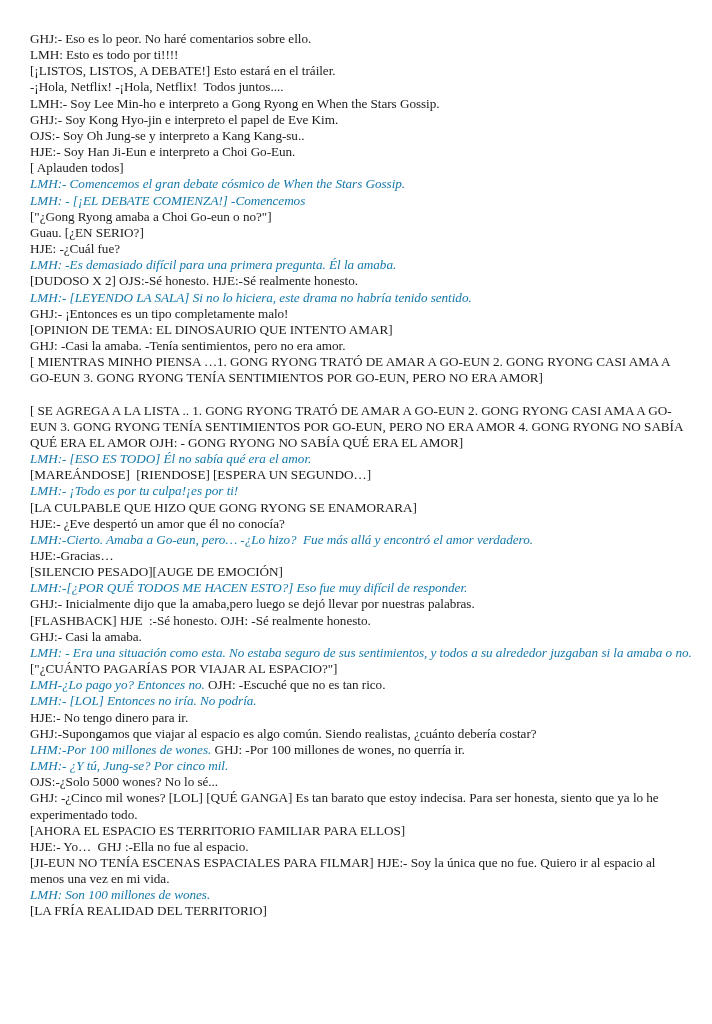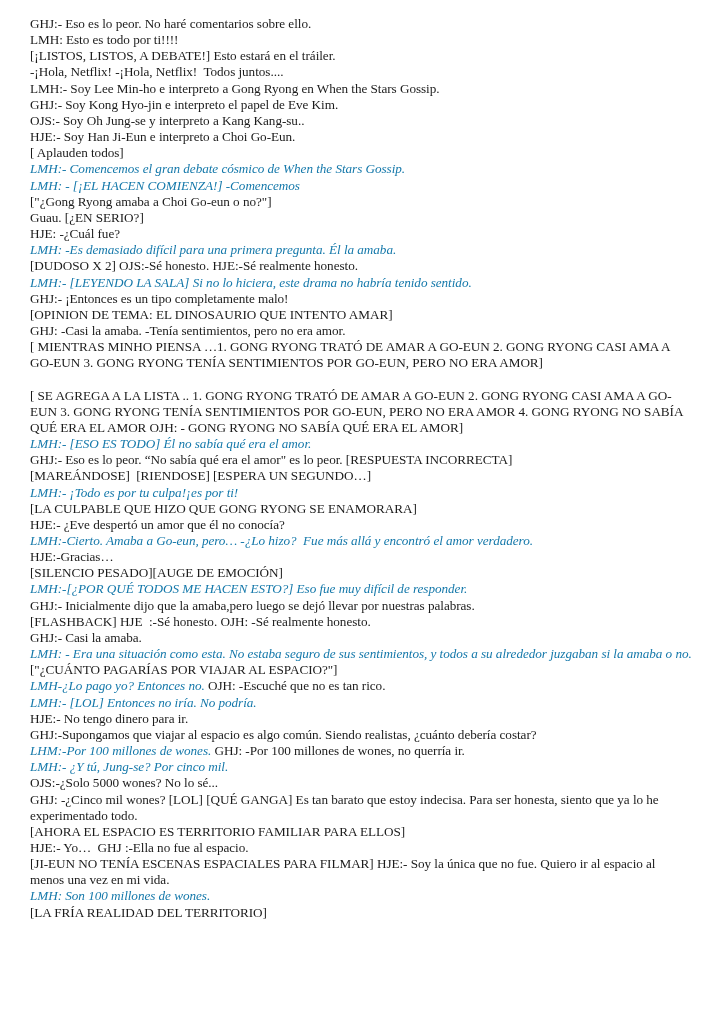--- a/index.html
+++ b/index.html
@@ -16,21 +16,21 @@
   .page {
     position: relative;
     width: 712px;
     height: 1024px;
     background: var(--bg-color);
     overflow: hidden;
   }
   .text-block {
     position: absolute;
     left: 30px;
-    top: 16px;
+    top: 31px;
     width: 662px;
     font-size: 13.2px;
     line-height: 16.15px;
     color: var(--text-color);
     letter-spacing: -0.05px;
   }
   .line { white-space: pre-wrap; }
   .seg { color: var(--text-color); }
   .seg.accent {
     color: var(--accent-color);
@@ -46,35 +46,34 @@
       <div class="line"><span class="seg">GHJ:- Eso es lo peor. No haré comentarios sobre ello.</span></div>
       <div class="line"><span class="seg">LMH: Esto es todo por ti!!!!</span></div>
       <div class="line"><span class="seg">[¡LISTOS, LISTOS, A DEBATE!] Esto estará en el tráiler.</span></div>
       <div class="line"><span class="seg">-¡Hola, Netflix! -¡Hola, Netflix!  Todos juntos....</span></div>
       <div class="line"><span class="seg">LMH:- Soy Lee Min-ho e interpreto a Gong Ryong en When the Stars Gossip.</span></div>
       <div class="line"><span class="seg">GHJ:- Soy Kong Hyo-jin e interpreto el papel de Eve Kim.</span></div>
       <div class="line"><span class="seg">OJS:- Soy Oh Jung-se y interpreto a Kang Kang-su..</span></div>
       <div class="line"><span class="seg">HJE:- Soy Han Ji-Eun e interpreto a Choi Go-Eun.</span></div>
       <div class="line"><span class="seg">[ Aplauden todos]</span></div>
       <div class="line"><span class="seg accent">LMH:- Comencemos el gran debate cósmico de When the Stars Gossip.</span></div>
-      <div class="line"><span class="seg accent">LMH: - [¡EL HACEN COMIENZA!] -Comencemos</span></div>
+      <div class="line"><span class="seg accent">LMH: - [¡EL DEBATE COMIENZA!] -Comencemos</span></div>
       <div class="line"><span class="seg">["¿Gong Ryong amaba a Choi Go-eun o no?"]</span></div>
       <div class="line"><span class="seg">Guau. [¿EN SERIO?]</span></div>
       <div class="line"><span class="seg">HJE: -¿Cuál fue?</span></div>
       <div class="line"><span class="seg accent">LMH: -Es demasiado difícil para una primera pregunta. Él la amaba.</span></div>
       <div class="line"><span class="seg">[DUDOSO X 2] OJS:-Sé honesto. HJE:-Sé realmente honesto.</span></div>
       <div class="line"><span class="seg accent">LMH:- [LEYENDO LA SALA] Si no lo hiciera, este drama no habría tenido sentido.</span></div>
       <div class="line"><span class="seg">GHJ:- ¡Entonces es un tipo completamente malo!</span></div>
       <div class="line"><span class="seg">[OPINION DE TEMA: EL DINOSAURIO QUE INTENTO AMAR]</span></div>
       <div class="line"><span class="seg">GHJ: -Casi la amaba. -Tenía sentimientos, pero no era amor.</span></div>
       <div class="line"><span class="seg">[ MIENTRAS MINHO PIENSA …1. GONG RYONG TRATÓ DE AMAR A GO-EUN 2. GONG RYONG CASI AMA A GO-EUN 3. GONG RYONG TENÍA SENTIMIENTOS POR GO-EUN, PERO NO ERA AMOR]</span></div>
       <div class="line">&nbsp;</div>
       <div class="line"><span class="seg">[ SE AGREGA A LA LISTA .. 1. GONG RYONG TRATÓ DE AMAR A GO-EUN 2. GONG RYONG CASI AMA A GO-EUN 3. GONG RYONG TENÍA SENTIMIENTOS POR GO-EUN, PERO NO ERA AMOR 4. GONG RYONG NO SABÍA QUÉ ERA EL AMOR OJH: - GONG RYONG NO SABÍA QUÉ ERA EL AMOR]</span></div>
       <div class="line"><span class="seg accent">LMH:- [ESO ES TODO] Él no sabía qué era el amor.</span></div>
-      <div class="line"><span class="seg">GHJ:- Eso es lo peor. “No sabía qué era el amor" es lo peor. [RESPUESTA INCORRECTA]</span></div>
       <div class="line"><span class="seg">[MAREÁNDOSE]  [RIENDOSE] [ESPERA UN SEGUNDO…]</span></div>
       <div class="line"><span class="seg accent">LMH:- ¡Todo es por tu culpa!¡es por ti!</span></div>
       <div class="line"><span class="seg">[LA CULPABLE QUE HIZO QUE GONG RYONG SE ENAMORARA]</span></div>
       <div class="line"><span class="seg">HJE:- ¿Eve despertó un amor que él no conocía?</span></div>
       <div class="line"><span class="seg accent">LMH:-Cierto. Amaba a Go-eun, pero… -¿Lo hizo?  Fue más allá y encontró el amor verdadero.</span></div>
       <div class="line"><span class="seg">HJE:-Gracias…</span></div>
       <div class="line"><span class="seg">[SILENCIO PESADO][AUGE DE EMOCIÓN]</span></div>
       <div class="line"><span class="seg accent">LMH:-[¿POR QUÉ TODOS ME HACEN ESTO?] Eso fue muy difícil de responder.</span></div>
       <div class="line"><span class="seg">GHJ:- Inicialmente dijo que la amaba,pero luego se dejó llevar por nuestras palabras.</span></div>
       <div class="line"><span class="seg">[FLASHBACK] HJE  :-Sé honesto. OJH: -Sé realmente honesto.</span></div>

